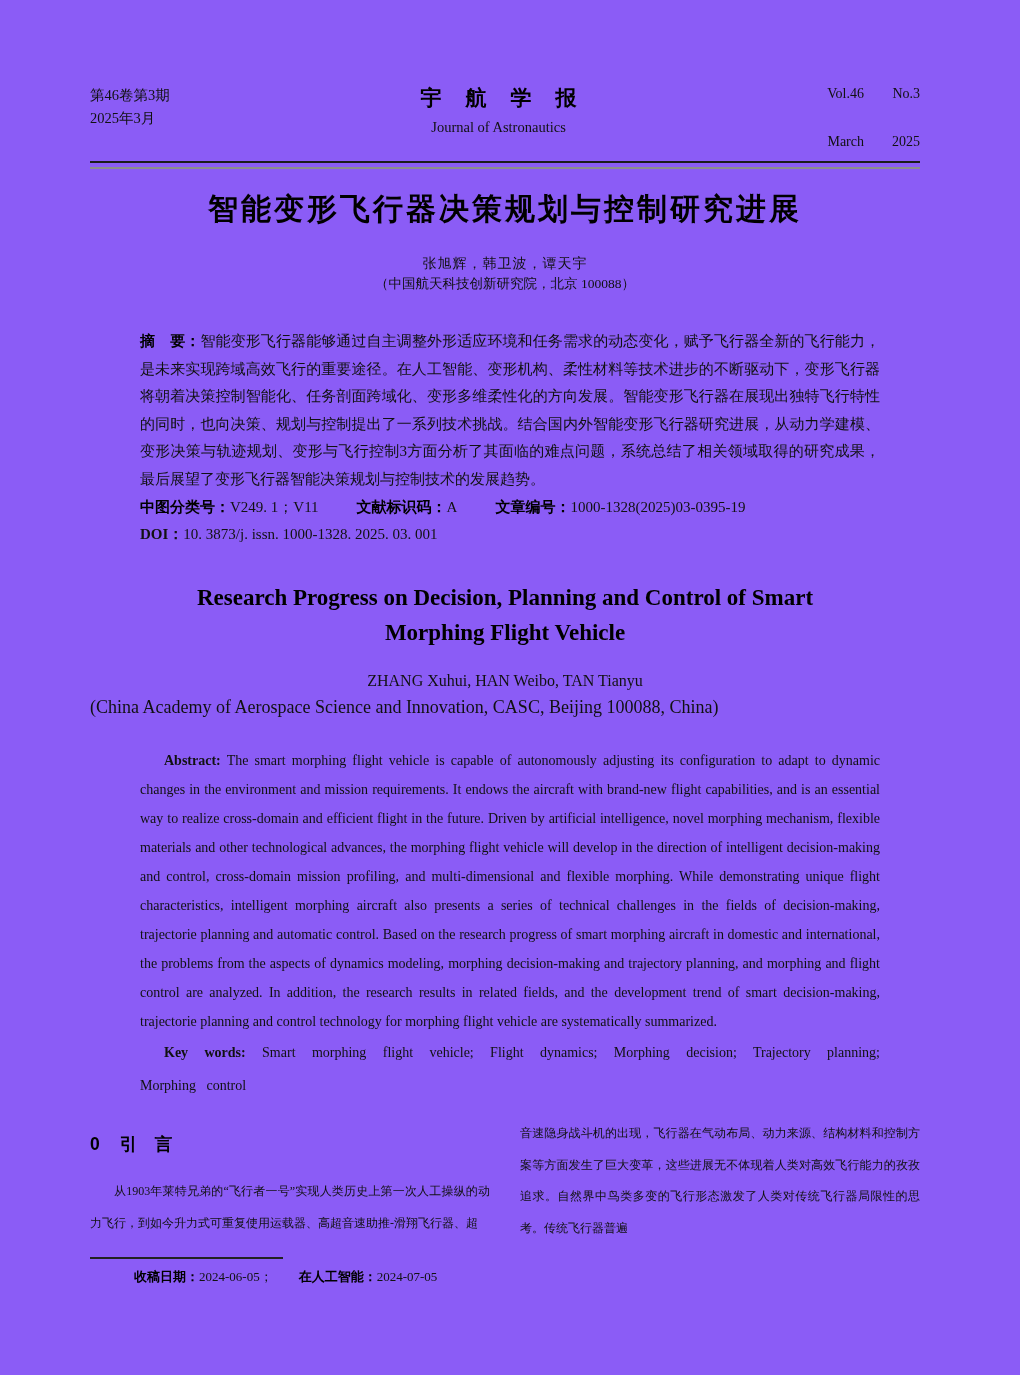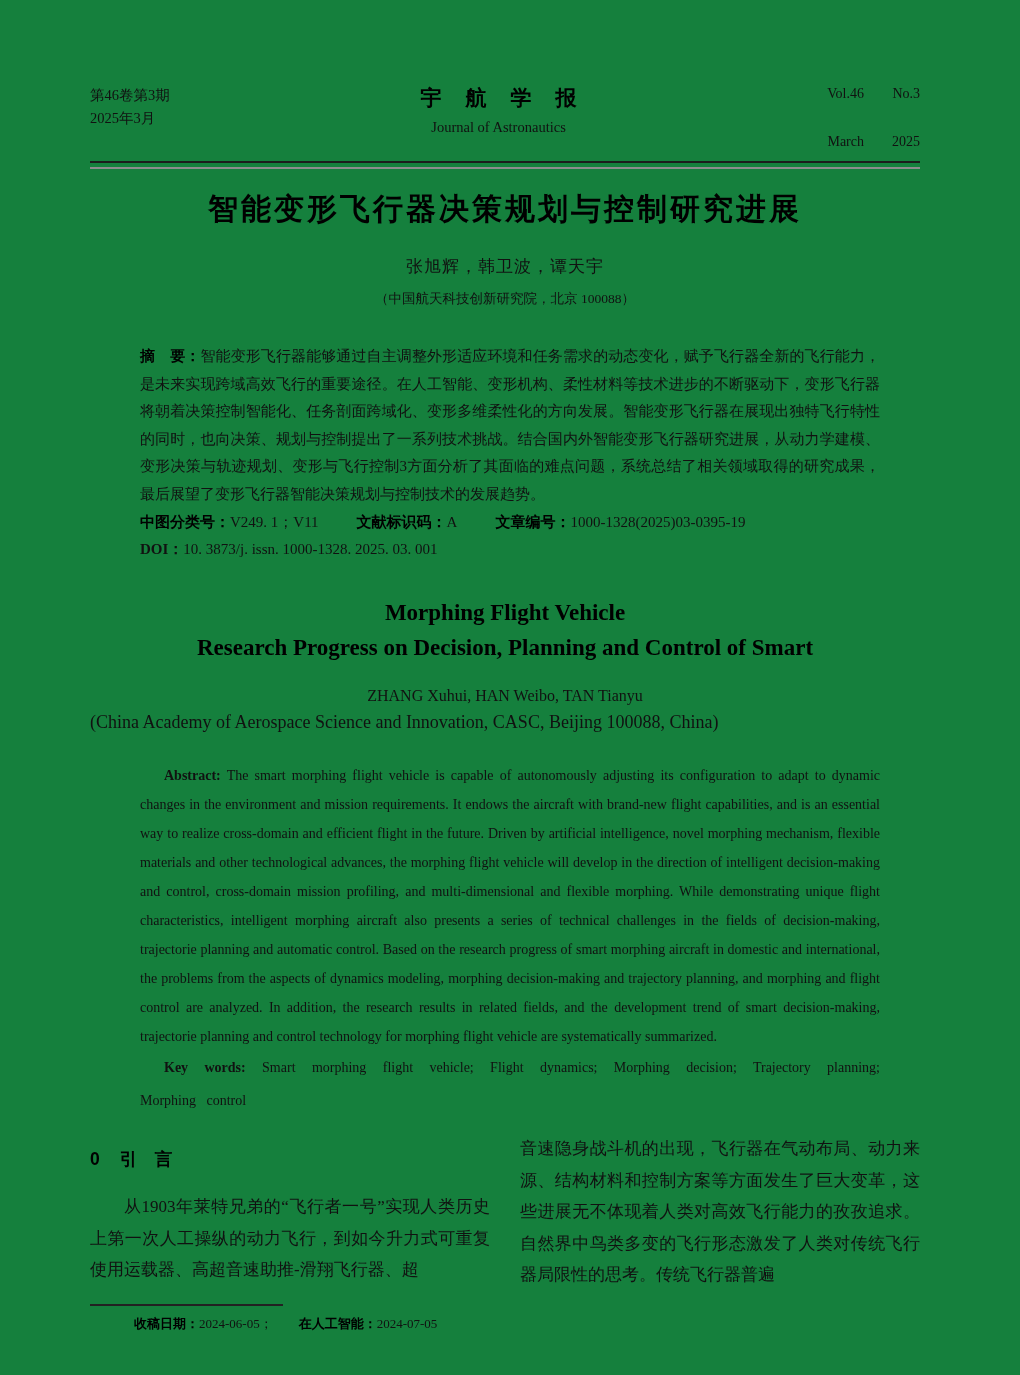--- a/index.html
+++ b/index.html
@@ -1,21 +1,21 @@
 <!DOCTYPE html>
 <html><head>
 <meta charset="utf-8">
 <style>
   html, body { margin: 0; padding: 0; background: #ffffff; }
   .page {
     position: relative;
     width: 1020px;
     height: 1375px;
     margin: 0 auto;
-    background: #15803d;
+    background: #8b5cf6;
     box-sizing: border-box;
     padding: 84px 100px 0 90px;
     color: #111;
     overflow: hidden;
     font-family: "Liberation Serif", "DejaVu Serif", serif;
   }
 
   
   .hdr { display: flex; justify-content: space-between; align-items: flex-start; }
   .hdr-left { font-size: 14.5px; line-height: 23px; white-space: nowrap; }
@@ -30,22 +30,22 @@
     font-size: 14px; line-height: 20px; text-align: right; white-space: nowrap; gap: 28px; }
 
   .rule-double { margin-top: 9px; height: 4px; border-top: 2.5px solid #1c1c1c; border-bottom: 2px solid #8d8d8d; }
 
   
   .title-cn {
     margin-top: 20px; text-align: center;
     font-family: "Liberation Sans", "DejaVu Sans", sans-serif;
     font-weight: bold; font-size: 30px; letter-spacing: 3px; color: #000;
   }
-  .authors-cn { margin-top: 25px; text-align: center; font-size: 17px; letter-spacing: 1px; }
-  .affil-cn { margin-top: 12px; text-align: center; font-size: 13.5px; }
+  .authors-cn { margin-top: 25px; text-align: center; font-size: 14px; letter-spacing: 1px; }
+  .affil-cn { margin-top: 2px; text-align: center; font-size: 13.5px; }
 
   
   .abs-block { margin: 34px 40px 0 50px; }
   .abs-cn { margin: 0; font-size: 15px; line-height: 27.5px; text-align: justify; }
   .lbl-hei { font-family: "Liberation Sans", "DejaVu Sans", sans-serif; font-weight: bold; color: #000; }
   .meta-line { margin: 0; font-size: 15px; line-height: 27px; white-space: nowrap; }
   .meta-gap { margin-left: 38px; }
   .lbl-bold-serif { font-weight: bold; }
 
   
@@ -59,21 +59,21 @@
 
   
   .body-cols { display: flex; gap: 30px; margin-top: 16px; }
   .col { width: 400px; }
   .sec-h {
     margin: 14px 0 20px 0;
     font-family: "Liberation Sans", "DejaVu Sans", sans-serif;
     font-weight: bold; font-size: 17.5px; color: #000;
   }
   .sec-num { display: inline-block; margin-right: 20px; }
-  .body-p { margin: 0; font-size: 17px; line-height: 31.5px; text-align: justify; font-family: Liberation Serif, serif; }
+  .body-p { margin: 0; font-size: 12px; line-height: 31.5px; text-align: justify; font-family: Liberation Serif, serif; }
   .indent2 { text-indent: 2em; }
 
   
   .footnote { margin-top: 13px; }
   .fn-rule { width: 193px; height: 0; border-top: 2px solid #222; }
   .fn-text { margin: 9px 0 0 0; padding-left: 44px; font-size: 13px; white-space: nowrap; }
   .fn-sep { display: inline-block; width: 26px; }
 </style>
 </head>
 <body>
@@ -106,22 +106,22 @@
   <div class="abs-block">
     <p class="abs-cn"><span class="lbl-hei">摘　要：</span><span>智能变形飞行器能够通过自主调整外形适应环境和任务需求的动态变化，赋予飞行器全新的飞行能力，是未来实现跨域高效飞行的重要途径。在人工智能、变形机构、柔性材料等技术进步的不断驱动下，变形飞行器将朝着决策控制智能化、任务剖面跨域化、变形多维柔性化的方向发展。智能变形飞行器在展现出独特飞行特性的同时，也向决策、规划与控制提出了一系列技术挑战。结合国内外智能变形飞行器研究进展，从动力学建模、变形决策与轨迹规划、变形与飞行控制3方面分析了其面临的难点问题，系统总结了相关领域取得的研究成果，最后展望了变形飞行器智能决策规划与控制技术的发展趋势。</span></p>
 
 
     <p class="meta-line"><span class="lbl-hei">中图分类号：</span><span>V249. 1；V11</span><span class="lbl-hei meta-gap">文献标识码：</span><span>A</span><span class="lbl-hei meta-gap">文章编号：</span><span>1000-1328(2025)03-0395-19</span></p>
 
     <p class="meta-line"><span class="lbl-bold-serif">DOI：</span><span>10. 3873/j. issn. 1000-1328. 2025. 03. 001</span></p>
   </div>
 
   <div class="title-en">
+    <div>Research Progress on Decision, Planning and Control of Smart</div>
     <div>Morphing Flight Vehicle</div>
-    <div>Research Progress on Decision, Planning and Control of Smart</div>
   </div>
   <div class="authors-en">ZHANG Xuhui, HAN Weibo, TAN Tianyu</div>
   <div class="affil-en">(China Academy of Aerospace Science and Innovation, CASC, Beijing 100088, China)</div>
 
   <div class="abs-en-block">
     <p class="abs-en"><span class="lbl-bold-serif">Abstract:</span><span> The smart morphing flight vehicle is capable of autonomously adjusting its configuration to adapt to dynamic changes in the environment and mission requirements. It endows the aircraft with brand-new flight capabilities, and is an essential way to realize cross-domain and efficient flight in the future. Driven by artificial intelligence, novel morphing mechanism, flexible materials and other technological advances, the morphing flight vehicle will develop in the direction of intelligent decision-making and control, cross-domain mission profiling, and multi-dimensional and flexible morphing. While demonstrating unique flight characteristics, intelligent morphing aircraft also presents a series of technical challenges in the fields of decision-making, trajectorie planning and automatic control. Based on the research progress of smart morphing aircraft in domestic and international, the problems from the aspects of dynamics modeling, morphing decision-making and trajectory planning, and morphing and flight control are analyzed. In addition, the research results in related fields, and the development trend of smart decision-making, trajectorie planning and control technology for morphing flight vehicle are systematically summarized.</span></p>
     <p class="kw-en"><span class="lbl-bold-serif">Key words:</span><span> Smart morphing flight vehicle; Flight dynamics; Morphing decision; Trajectory planning; Morphing control</span></p>
   </div>
 
   <div class="body-cols">

